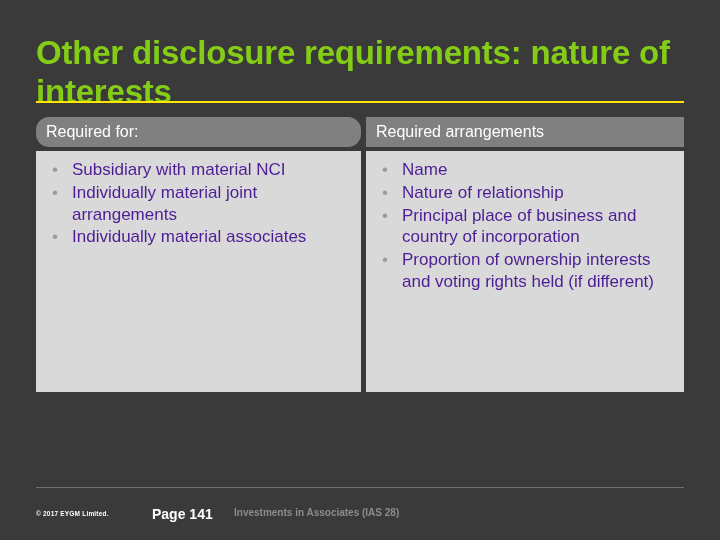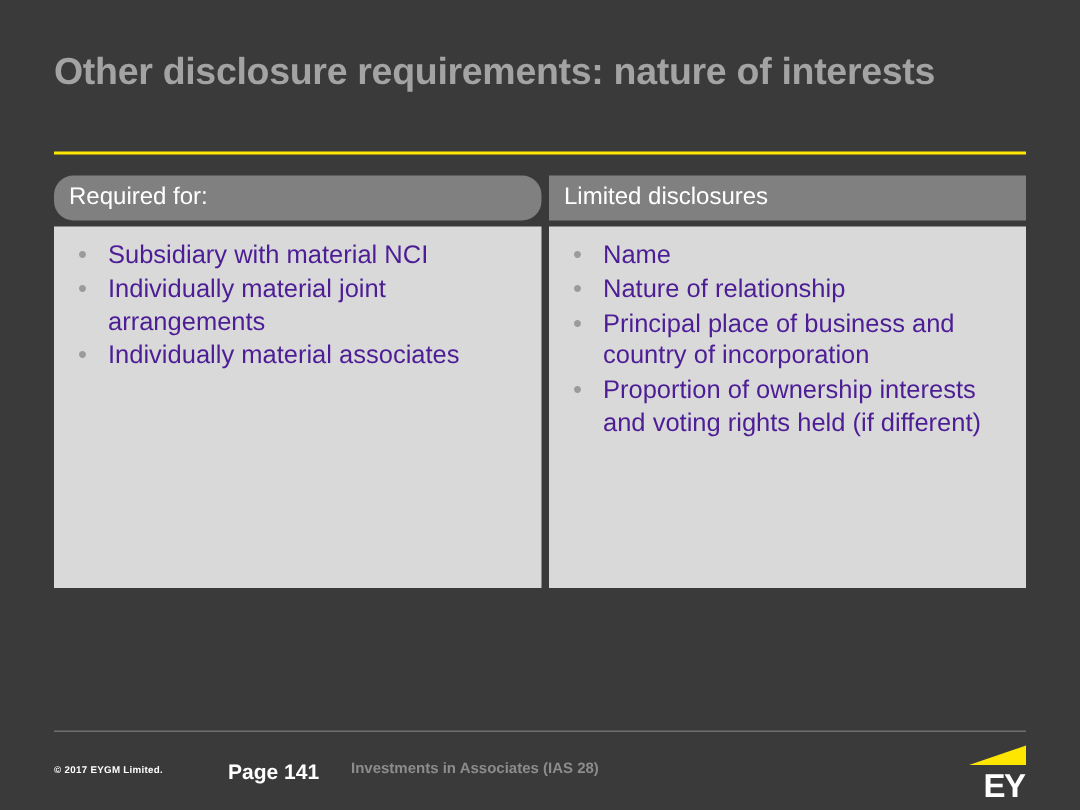--- a/index.html
+++ b/index.html
@@ -22,22 +22,22 @@
   }
 
   
   .title-block {
     position: absolute;
     left: 36px;
     top: 34px;
     width: 648px;
   }
   .slide-title {
-    color: #a3a3a3;
-    font-size: 25px;
+    color: #84cc16;
+    font-size: 33px;
     font-weight: bold;
     line-height: 1.18;
     letter-spacing: -0.2px;
     margin: 0;
   }
   .title-rule {
     position: absolute;
     left: 36px;
     top: 101px;
     width: 648px;
@@ -184,21 +184,21 @@
 
   <div class="title-block">
     <h1 class="slide-title">Other disclosure requirements: nature of interests</h1>
   </div>
   <div class="title-rule"></div>
 
   <div class="table">
 
     <div class="table-header">
       <div class="th col1">Required for:</div>
-      <div class="th col2">Limited disclosures</div>
+      <div class="th col2">Required arrangements</div>
     </div>
 
     <div class="table-body">
       <div class="td col1">
         <ul class="bullets">
           <li>Subsidiary with material NCI</li>
           <li>Individually material joint arrangements</li>
           <li>Individually material associates</li>
         </ul>
       </div>
@@ -213,19 +213,15 @@
     </div>
 
   </div>
 
   <div class="footer-rule"></div>
 
   <div class="footer">
     <div class="copyright">© 2017 EYGM Limited.</div>
     <div class="page-number">Page 141</div>
     <div class="footer-subject">Investments in Associates (IAS 28)</div>
-    <div class="ey-logo">
-      <div class="beam"></div>
-      <div class="ey-text">EY</div>
-    </div>
   </div>
 
 </div>
 
 </body></html>

